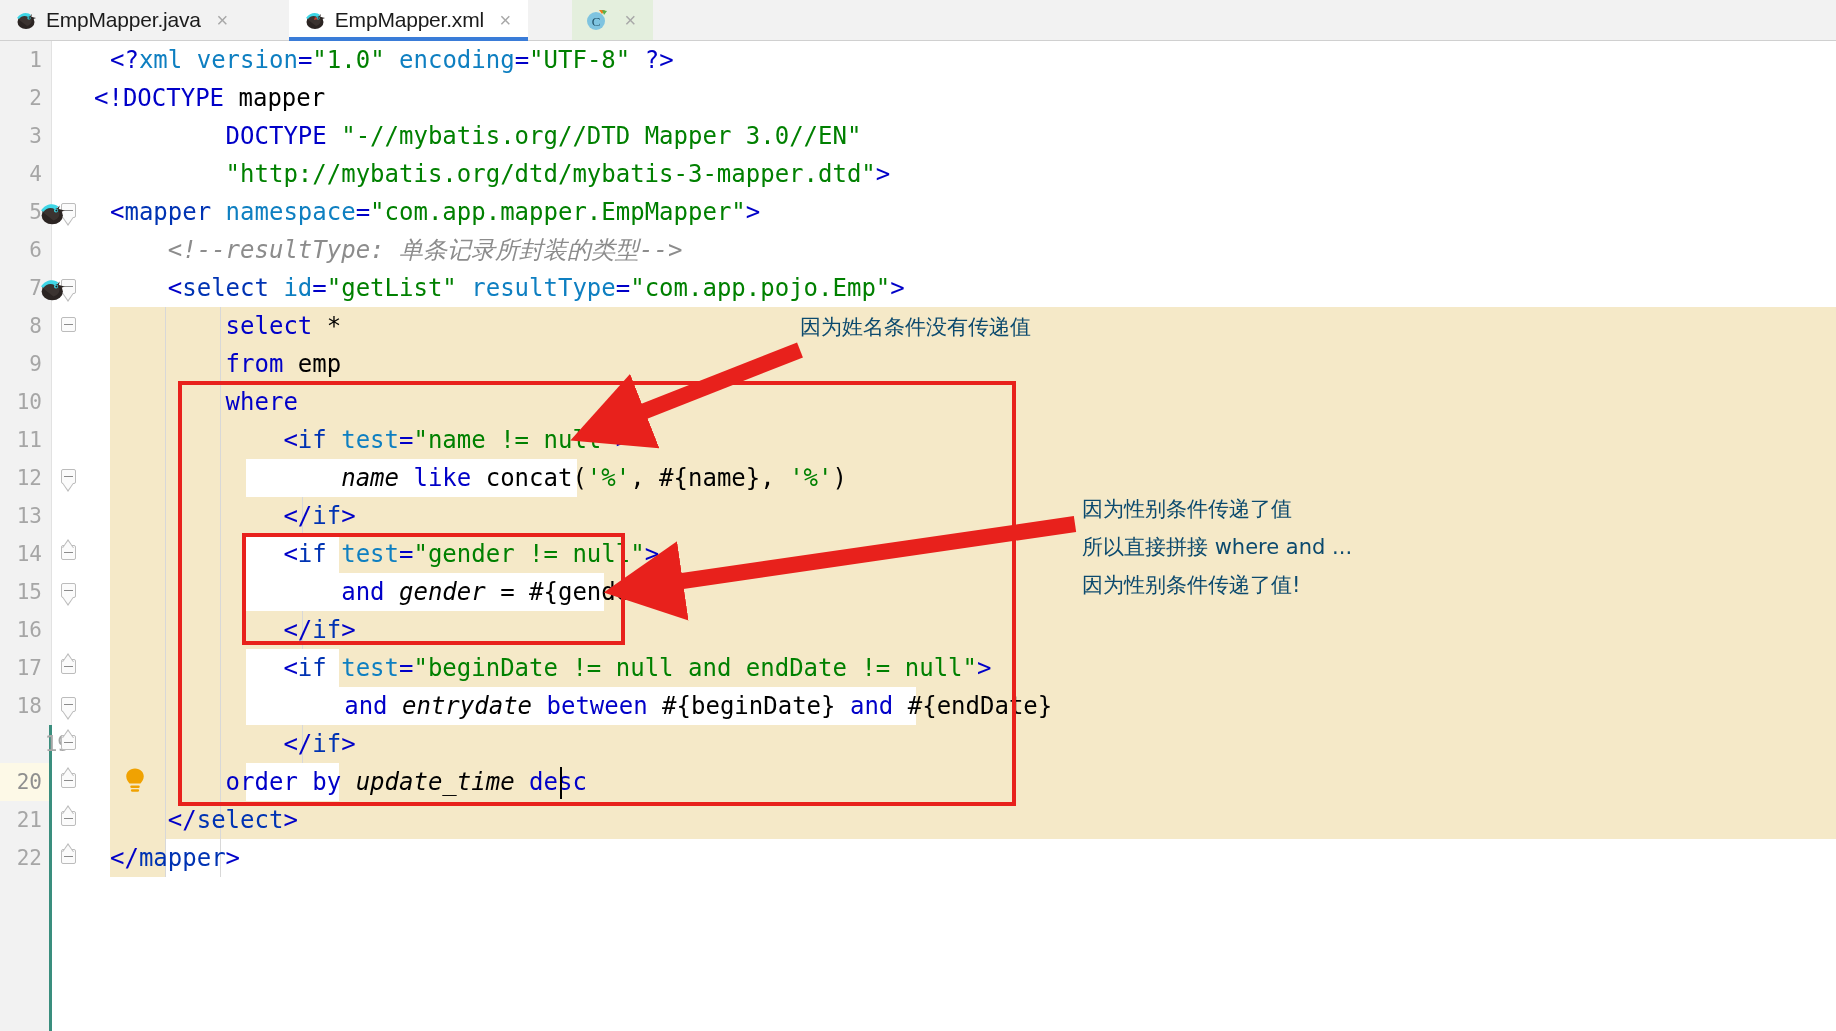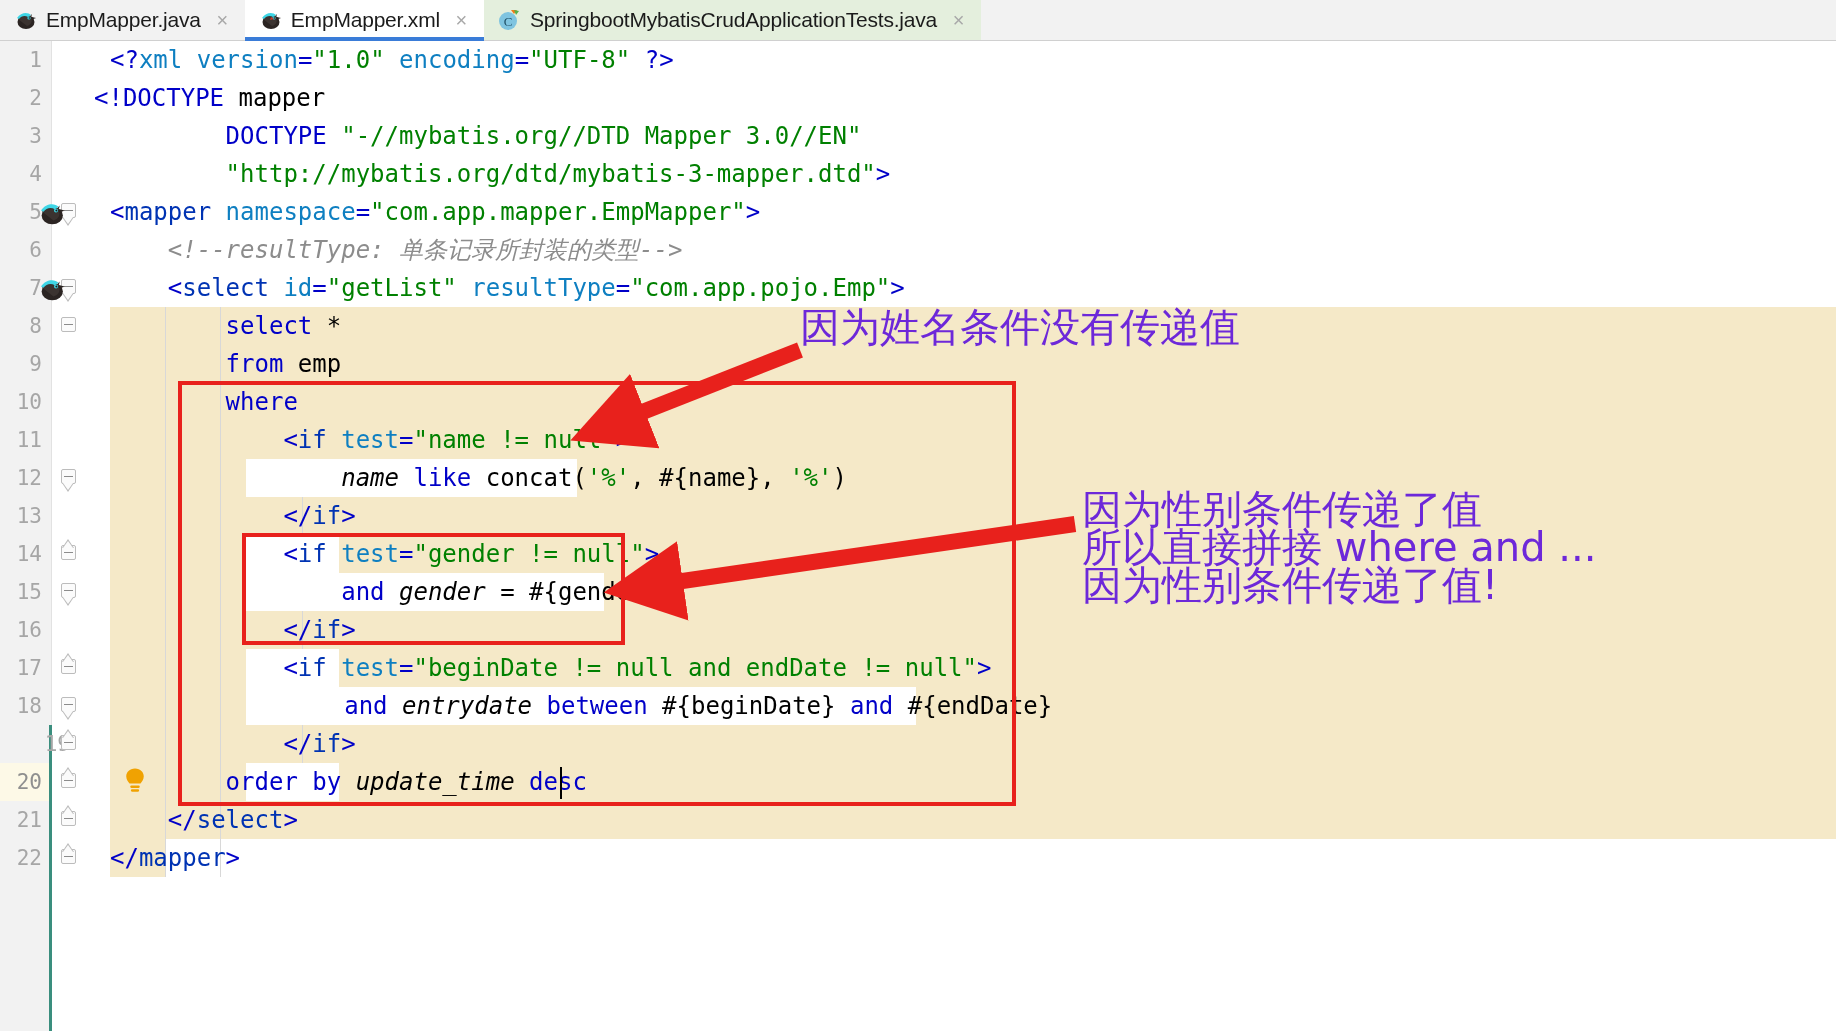--- a/index.html
+++ b/index.html
@@ -10,21 +10,21 @@
     font-family:"Liberation Sans", sans-serif;
     overflow:hidden;
     position:relative;
   }
 
   
   #tabbar {
     position:absolute; left:0; top:0; width:1836px; height:41px;
     background:#f2f2f2;
     border-bottom:1px solid #d0d0d0;
-    display:flex; align-items:stretch;
+    display:flex; align-items:stretch;gap:44px;
   }
   .tab {
     display:flex; align-items:center; gap:9px;
     padding:0 14px 0 13px;
     position:relative;
     font-size:21px;
     color:#1b1b1b;
     white-space:nowrap;
     cursor:default;
   }
@@ -157,23 +157,23 @@
   .iguide { position:absolute; width:1px; background:#d8d8d8; }
 
   
   .caret {
     position:absolute; width:2px; background:#000000;
   }
 
   
   .annotation-text {
     position:absolute;
-    color:#6d28d9;
+    color:#0c4a6e;
     font-family:"DejaVu Sans", sans-serif;
-    font-size:40px;
+    font-size:21px;
     line-height:44px;
     white-space:pre;
     font-weight:400;
   }
   .redbox {
     position:absolute;
     border:4px solid #e8211c;
     background:transparent;
   }
   svg.arrowlayer { position:absolute; left:0; top:0; width:1836px; height:1031px; pointer-events:none; }
@@ -216,21 +216,20 @@
 
   <div class="tab testfile">
     <span class="tabicon">
       <svg width="24" height="24" viewBox="0 0 24 24">
         <circle cx="11" cy="13" r="9" fill="#7fc4e0"></circle>
         <text x="11" y="18" font-family="Liberation Serif, serif" font-size="13" text-anchor="middle" fill="#1f4f66">C</text>
         <path d="M14 2 L20 2 L17 6 Z" fill="#f07a1a"></path>
         <path d="M17 2 L22 3 L19 7 Z" fill="#56b04a"></path>
       </svg>
     </span>
-    <span class="tab-label">SpringbootMybatisCrudApplicationTests.java</span>
     <span class="tab-close">×</span>
   </div>
 </div>
 
 <div id="editor">
 
   <div id="gutter"></div>
   <div id="gutter-border"></div>
 
   <div class="gutter-current" style="top:722px;"></div>

